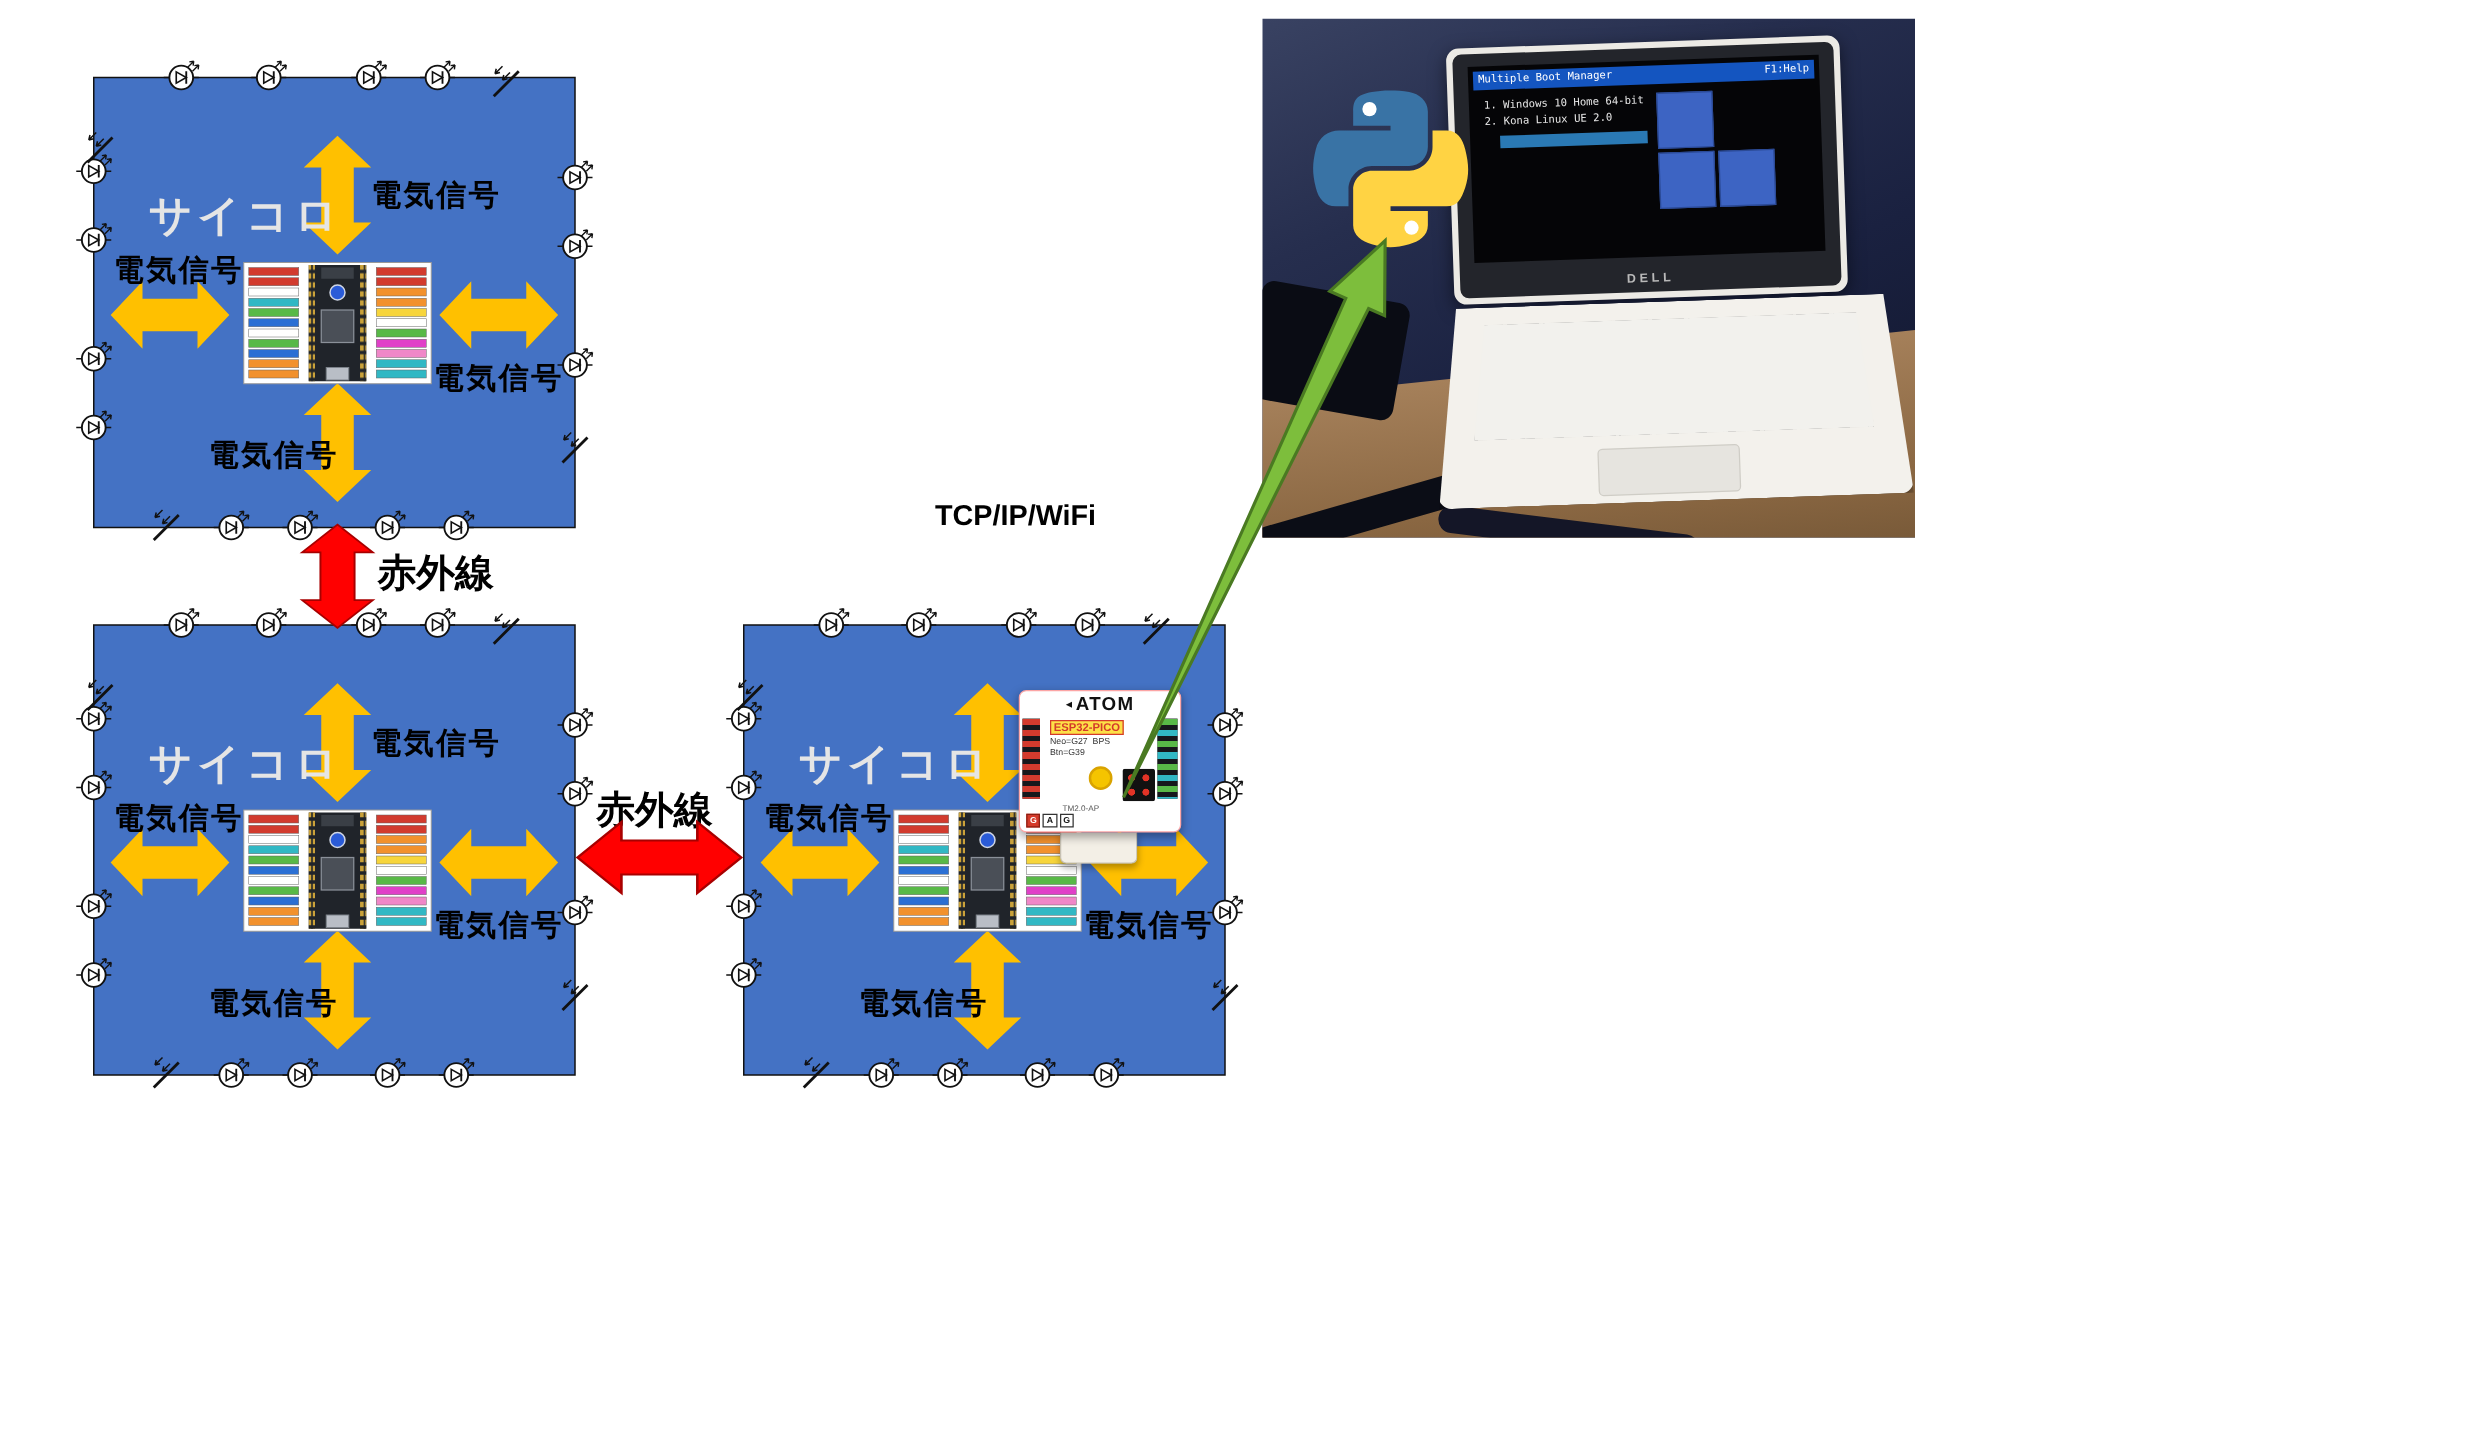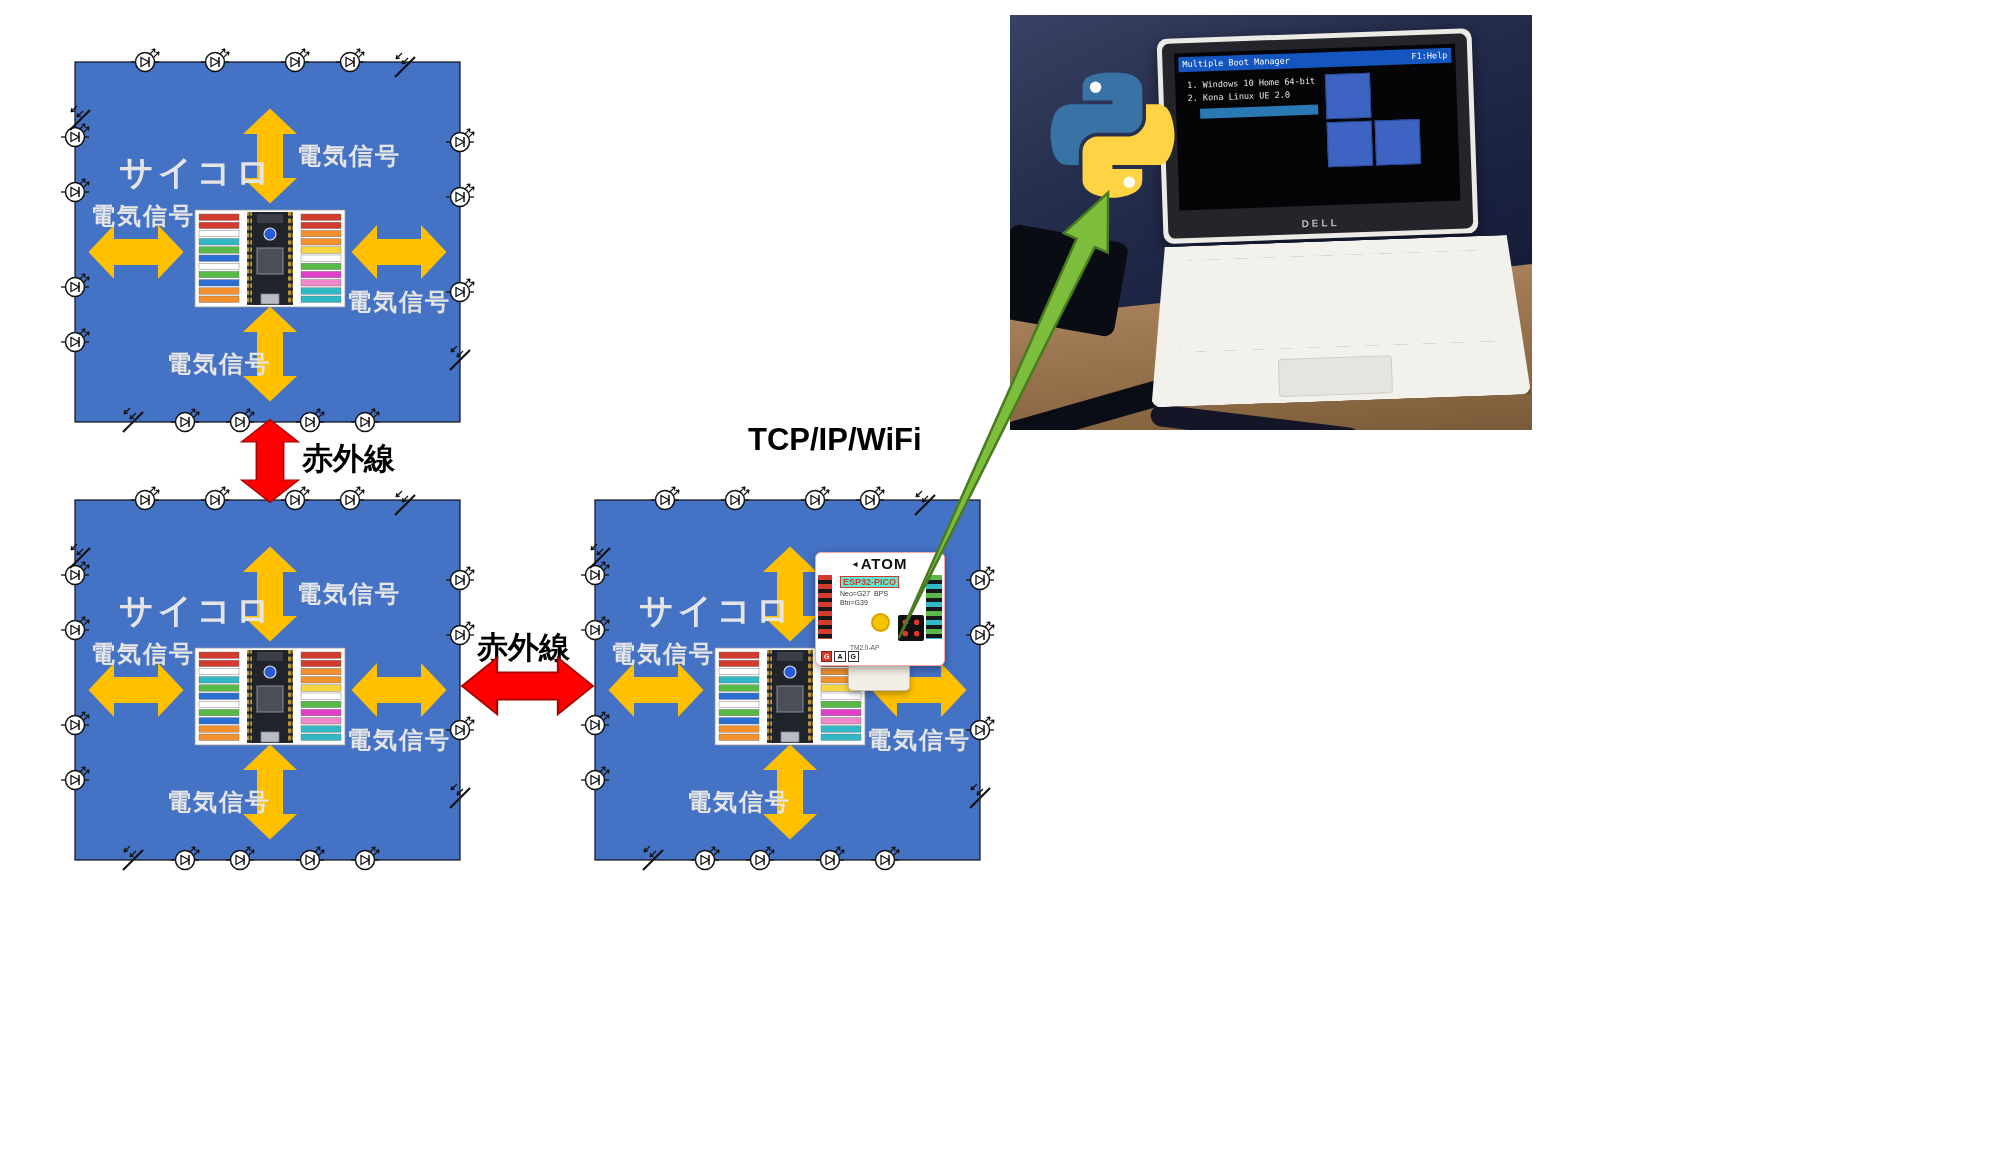--- a/index.html
+++ b/index.html
@@ -3,44 +3,44 @@
 <meta charset="utf-8">
 <style>
   html,body{margin:0;padding:0;}
   body{font-family:"Liberation Sans","DejaVu Sans",sans-serif;background:#fff;}
   .canvas{position:relative;width:1993px;height:1149px;background:#fff;overflow:hidden;}
 
   
   .dice{position:absolute;width:385px;height:360px;background:#4472C4;}
   .dice svg.dice-svg{position:absolute;left:0;top:0;overflow:visible;}
   .dice-title{position:absolute;left:44px;top:88px;color:#e5e5e5;font-weight:bold;font-size:34px;letter-spacing:4px;white-space:nowrap;}
-  .sig{position:absolute;color:#e5e5e5;font-weight:bold;font-size:24px;letter-spacing:2px;white-space:nowrap;}
+  .sig{position:absolute;color:#000000;font-weight:bold;font-size:24px;letter-spacing:2px;white-space:nowrap;}
   .sig-up{left:222px;top:78px;}
   .sig-left{left:16px;top:138px;}
   .sig-right{left:272px;top:224px;}
   .sig-down{left:92px;top:286px;}
   #dice1{left:75px;top:62px;}
   #dice2{left:75px;top:500px;}
   #dice3{left:595px;top:500px;}
 
   
   .link-label{position:absolute;color:#000;font-weight:bold;white-space:nowrap;}
   #ir1{left:302px;top:438px;font-size:31px;}
   #ir2{left:477px;top:627px;font-size:31px;}
-  #wifi{left:748px;top:422px;font-size:31px;}
+  #wifi{left:748px;top:399px;font-size:23px;}
 
   
   .overlay{position:absolute;left:0;top:0;z-index:40;pointer-events:none;overflow:visible;}
 
   
   .atom{position:absolute;left:815px;top:552px;width:128px;z-index:30;}
   .atom-card{position:relative;width:128px;height:112px;background:#fff;border:1px solid #fca5a5;border-radius:6px;box-shadow:0 3px 8px rgba(0,0,0,.35);}
   .atom-header{position:absolute;top:2px;left:0;right:0;text-align:center;font-size:15px;font-weight:bold;color:#111;letter-spacing:1px;}
   .atom-tri{font-size:10px;vertical-align:2px;margin-right:2px;color:#111;}
-  .atom-chip{position:absolute;top:23px;left:24px;color:#d43a2a;font-size:9px;font-weight:bold;border:1px solid #d43a2a;padding:0 2px;background:#5eead4;}
+  .atom-chip{position:absolute;top:23px;left:24px;color:#d43a2a;font-size:9px;font-weight:bold;border:1px solid #d43a2a;padding:0 2px;background:#fde047;}
   .atom-row1{position:absolute;top:37px;left:24px;font-size:7px;color:#333;white-space:nowrap;}
   .atom-row2{position:absolute;top:46px;left:24px;font-size:7px;color:#333;}
   .pinstrip{position:absolute;width:14px;height:64px;top:22px;background:#16181c;}
   .pinstrip.pl{left:2px;background-image:repeating-linear-gradient(180deg,#d23b2e 0 5px,#16181c 5px 9px);}
   .pinstrip.pr{right:2px;width:16px;background-image:repeating-linear-gradient(180deg,#58b947 0 5px,#16181c 5px 9px,#31b8c4 9px 14px,#16181c 14px 18px);}
   .atom-btn{position:absolute;left:55px;top:60px;width:15px;height:15px;border-radius:50%;background:#f5c400;border:2px solid #d9a300;}
   .atom-grove{position:absolute;right:20px;top:62px;width:26px;height:26px;background:#111;border-radius:2px;
     background-image:radial-gradient(circle at 28% 28%,#e23326 2.6px,transparent 3px),
                      radial-gradient(circle at 72% 28%,#e23326 2.6px,transparent 3px),
                      radial-gradient(circle at 28% 72%,#e23326 2.6px,transparent 3px),

